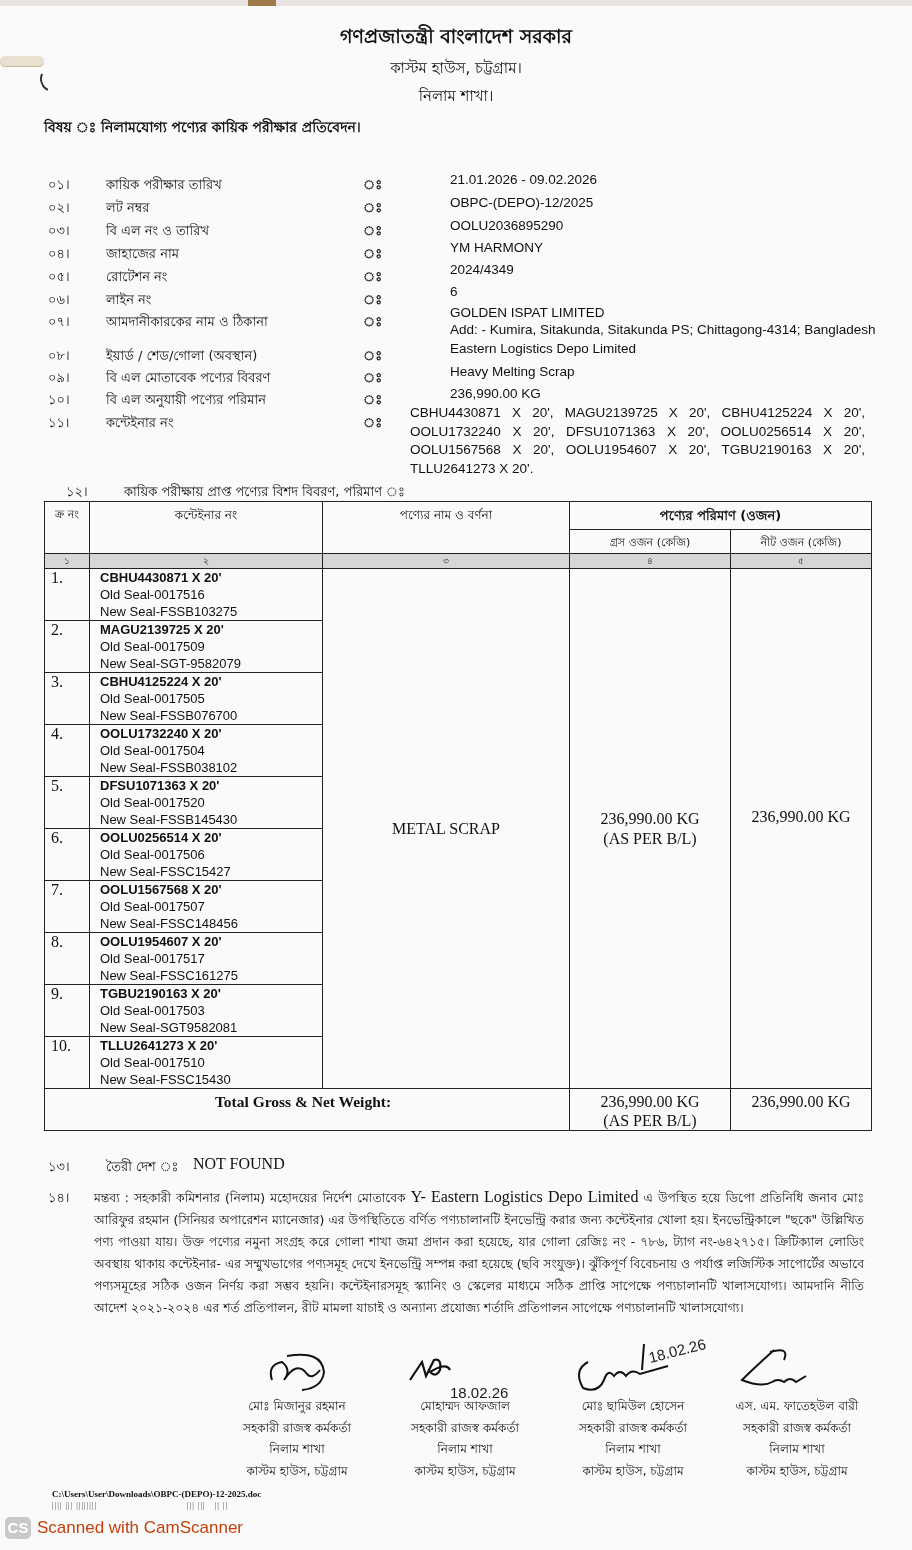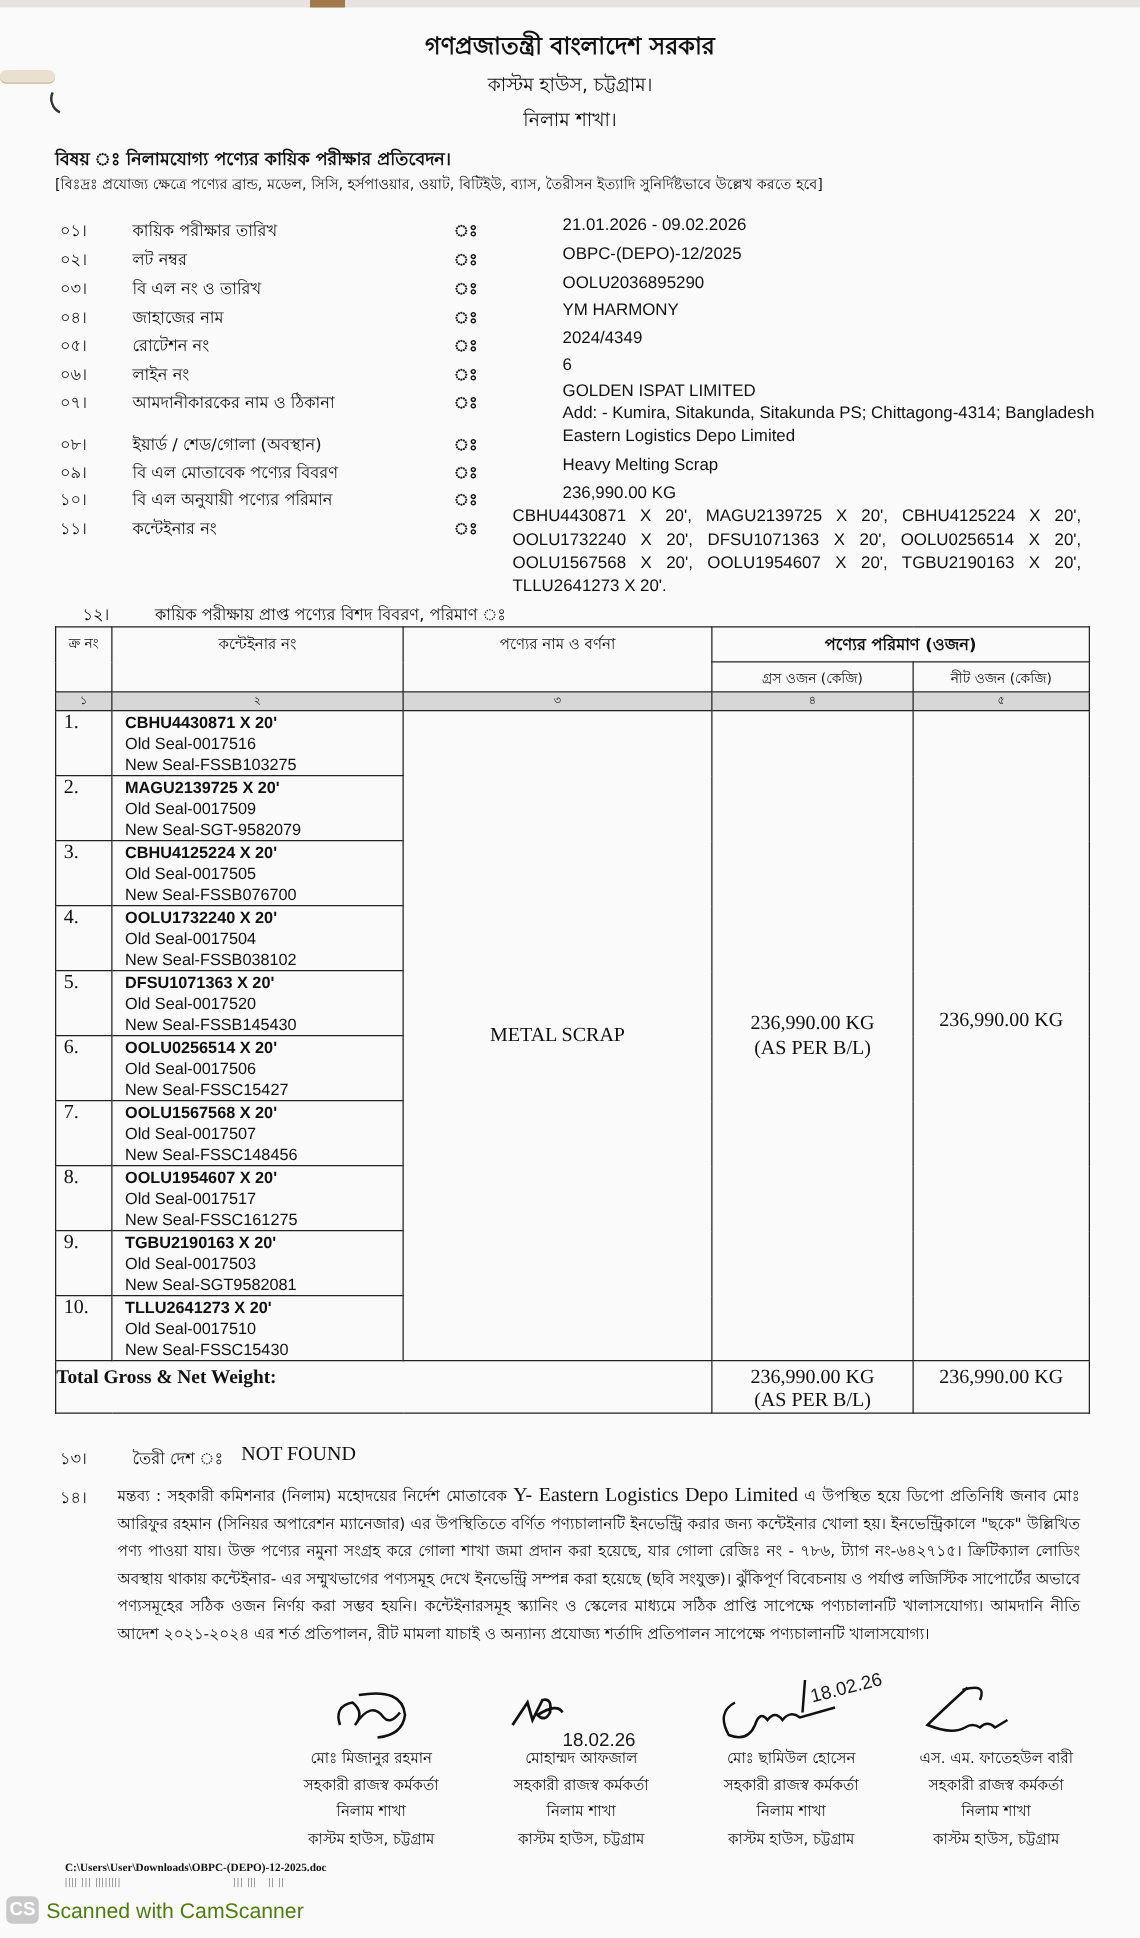--- a/index.html
+++ b/index.html
@@ -41,59 +41,58 @@
   .colnum td { background: #d8d7d7; height: 14px; font-size: 9px; text-align: center; line-height: 14px; }
   .rowno { width: 38px; font-family: "Liberation Serif", serif; font-size: 16px; padding-left: 6px !important; }
   .cont { width: 222px; font-family: "Liberation Sans", sans-serif; font-size: 13px; line-height: 17px; padding-left: 10px !important; }
   .cont .cid { font-weight: bold; }
   .desc { width: 246px; text-align: center; vertical-align: middle !important;
           font-family: "Liberation Serif", serif; font-size: 16px; }
   .gross { width: 160px; text-align: center; vertical-align: middle !important;
            font-family: "Liberation Serif", serif; font-size: 16px; line-height: 20px; }
   .net { text-align: center; vertical-align: middle !important;
          font-family: "Liberation Serif", serif; font-size: 16px; line-height: 20px; }
-  .total-lbl { text-align: left; padding-right: 8px !important; font-weight: bold;
+  .total-lbl { text-align: center; padding-right: 8px !important; font-weight: bold;
                font-family: "Liberation Serif", serif; font-size: 15.5px; padding-top: 4px !important; }
   .total-val { text-align: center; font-family: "Liberation Serif", serif; font-size: 16px; line-height: 19px; padding-top: 3px !important; }
 
   .sec13 { position: absolute; left: 48px; top: 1157px; font-size: 13px; }
   .sec13 .lbl { position: absolute; left: 58px; white-space: nowrap; }
   .sec13 .v { position: absolute; left: 145px; top: -2px; font-family: "Liberation Serif", serif; font-size: 16px; white-space: nowrap; }
   .sec14num { position: absolute; left: 48px; top: 1188px; font-size: 13px; }
   .remarks { position: absolute; left: 94px; top: 1186px; width: 770px; font-size: 12.3px; line-height: 22px;
              text-align: justify; }
   .remarks .en { font-family: "Liberation Serif", serif; font-size: 16px; }
 
   .sig { position: absolute; top: 1340px; width: 170px; text-align: center; font-size: 12px; line-height: 21.5px; }
   .sig .mark { height: 56px; position: relative; }
   .sig svg { position: absolute; left: 0; top: 0; }
   .sigdate { position: absolute; font-family: "Liberation Sans", sans-serif; font-size: 15px; color: #1a1a1a; }
 
   .path { position: absolute; left: 52px; top: 1489px; font-family: "Liberation Serif", serif; font-size: 9px; font-weight: bold; }
   .path2 { position: absolute; left: 52px; top: 1501px; font-family: "Liberation Serif", serif; font-size: 8px; color: #444; letter-spacing: 1px; }
-  .camscanner { position: absolute; left: 5px; top: 1517px; display: flex; align-items: flex-end; }
+  .camscanner { position: absolute; left: 5px; top: 1517px; display: flex; align-items: center; }
   .cs-logo { width: 26px; height: 22px; border-radius: 5px; background: #c9c9c9; color: #fff;
              font-family: "Liberation Sans", sans-serif; font-weight: bold; font-size: 15px; text-align: center; line-height: 22px; }
-  .cs-text { margin-left: 6px; font-family: "Liberation Sans", sans-serif; font-size: 17px; color: #4d7c0f; }
+  .cs-text { margin-left: 6px; font-family: "Liberation Sans", sans-serif; font-size: 17px; color: #c2410c; }
 </style>
 </head>
 <body>
 
 <div class="page">
   <div class="topstrip">
       <div class="tab"></div>
     </div>
   <div class="string"></div>
   <div class="hole"></div>
 
   <div class="center h2">কাস্টম হাউস, চট্টগ্রাম।</div>
   <div class="center h1">গণপ্রজাতন্ত্রী বাংলাদেশ সরকার</div>
   <div class="center h3">নিলাম শাখা।</div>
   <div class="subject">বিষয় ঃ নিলামযোগ্য পণ্যের কায়িক পরীক্ষার প্রতিবেদন।</div>
-  <div class="note">[বিঃদ্রঃ প্রযোজ্য ক্ষেত্রে পণ্যের ব্রান্ড, মডেল, সিসি, হর্সপাওয়ার, ওয়াট, বিটিইউ, ব্যাস, তৈরীসন ইত্যাদি সুনির্দিষ্টভাবে উল্লেখ করতে হবে]</div>
 
   <div class="frow" style="top:175px">
     <span class="num">০১।</span>
     <span class="lbl">কায়িক পরীক্ষার তারিখ</span>
     <span class="col">ঃ</span>
   </div>
   <div class="val" style="top:172px">21.01.2026 - 09.02.2026</div>
 
   <div class="frow" style="top:198px">
     <span class="num">০২।</span>

